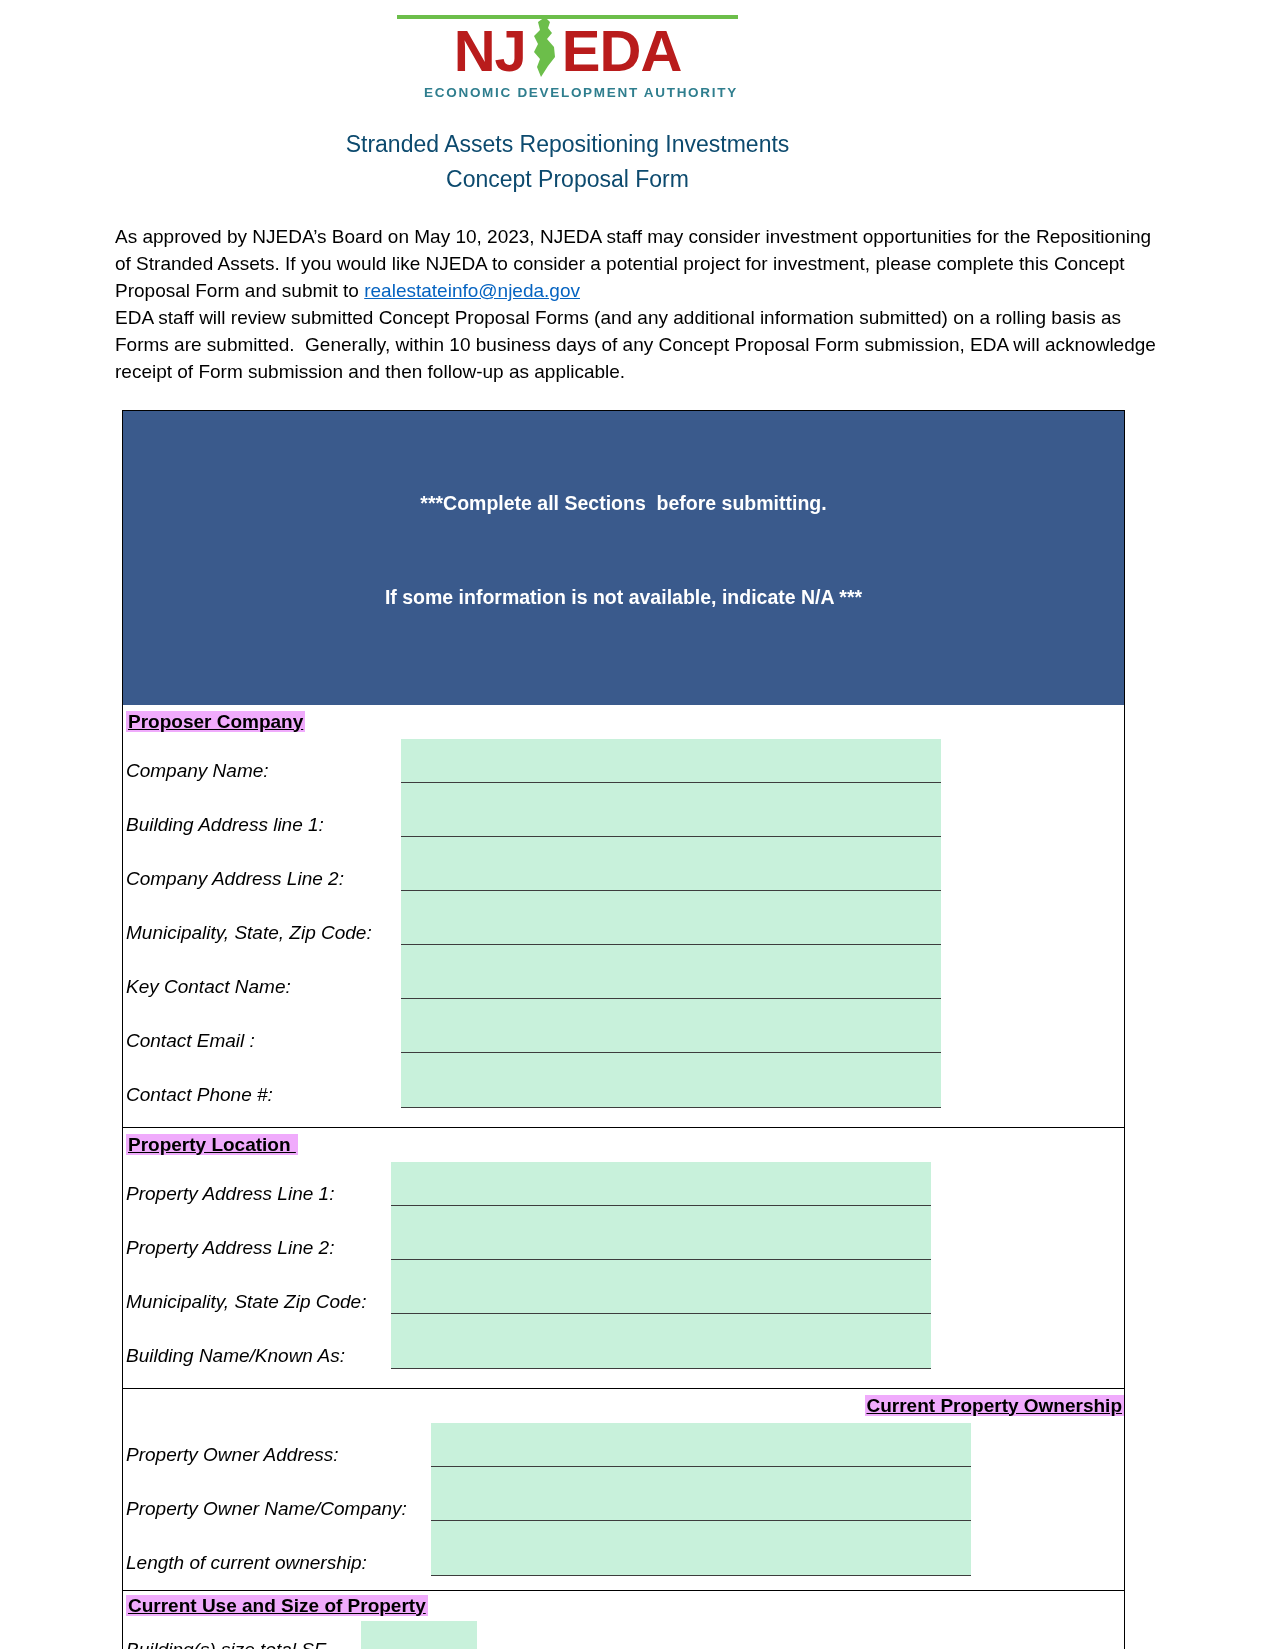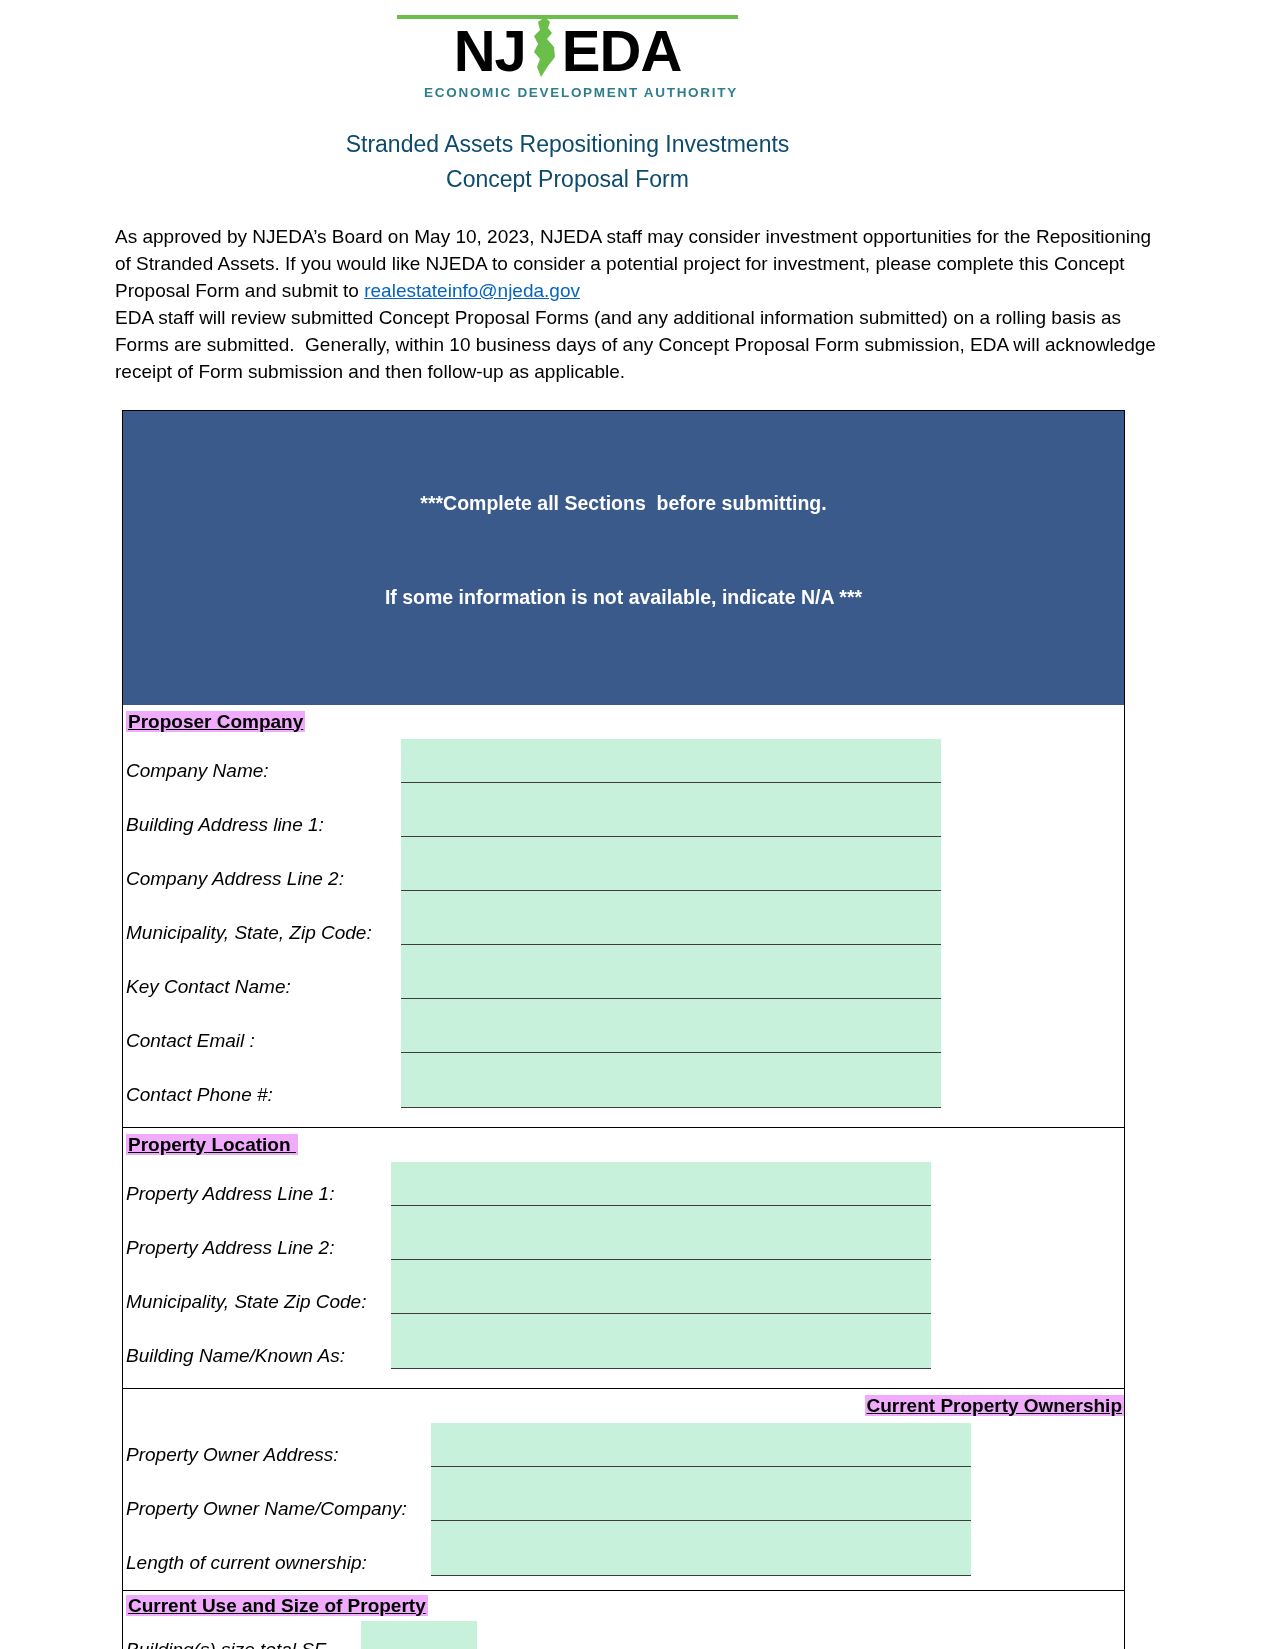--- a/index.html
+++ b/index.html
@@ -5,21 +5,21 @@
   * { margin:0; padding:0; box-sizing:border-box; }
   html,body { background:#ffffff; }
   body { font-family:"Liberation Sans", sans-serif; color:#000; }
   .page { position:relative; width:1275px; height:1649px; margin:0 auto; background:#fff; overflow:hidden; }
 
   
   .header-col { width:905px; margin:10px 0 0 115px; text-align:center; }
   .logo { position:relative; display:inline-block; padding-top:12px; }
   .logo-topline { position:absolute; top:5px; left:0; right:0; height:4px; background:#6CBE4A; }
   .logo-row { display:flex; align-items:flex-start; justify-content:center;
-              color:#000000; font-weight:bold; font-size:58px; line-height:1; letter-spacing:-1px; }
+              color:#b91c1c; font-weight:bold; font-size:58px; line-height:1; letter-spacing:-1px; }
   .nj-state { margin:-7px 3px 0 3px; }
   .logo-sub { margin-top:5px; color:#2F7E8E; font-size:13.5px; letter-spacing:1.7px; font-weight:bold;margin-left:27px; }
 
   .title { margin-top:26px; color:#0c4a6e; font-size:23px; font-weight:normal; line-height:1.5; }
 
   
   .intro { width:1048px; margin:28px 0 0 115px; font-size:19px; line-height:1.42; }
   .intro p { white-space:pre-wrap; }
   a.mail { color:#0563C1; text-decoration:underline; cursor:pointer; }
 

